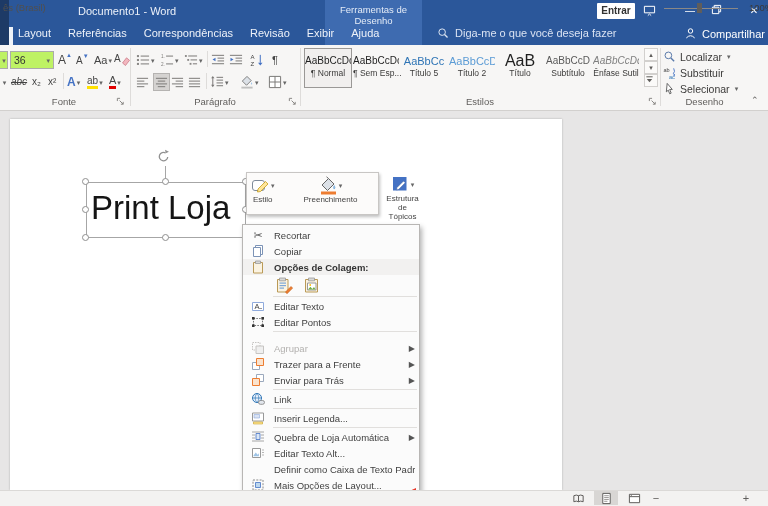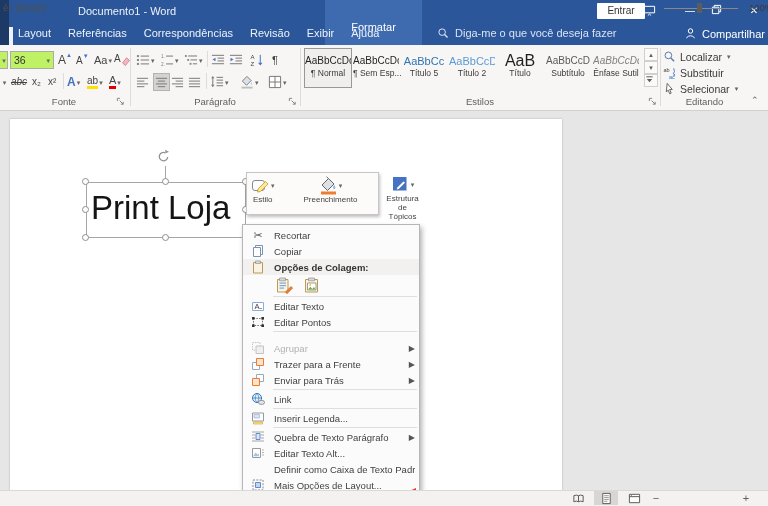--- a/index.html
+++ b/index.html
@@ -9,22 +9,22 @@
   .abs { position:absolute; }
 
   
   #topbar { left:0; top:0; width:768px; height:45px; background:#2b579a; }
   #dark-sliver { left:0; top:0; width:9px; height:45px; background:#1d3a66; }
   #tab-fragment { left:9px; top:27px; width:4px; height:18px; background:#eef2f8; }
   #doc-title { left:78px; top:5px; color:#ecf1f9; font-size:11px; white-space:nowrap; }
   #ctx-block { left:325px; top:0; width:97px; height:45px; background:#3e6bb0; text-align:center; }
   #ctx-header { padding-top:4px; font-size:9.5px; color:#e3ebf7; }
   #ctx-tab { margin-top:21px; font-size:11px; color:#fff; display:inline-block; }
-  #signin-btn { left:597px; top:3px; width:48px; height:16px; background:#fff; color:#333;
-                font-size:10px; text-align:center; line-height:15px; border-radius:1px; }
+  #signin-btn { left:597px; top:3px; width:38px; height:16px; background:#fff; color:#333;
+                font-size:10px; text-align:center; line-height:15px; border-radius:1px;font-weight:bold; }
   .winctl { top:4px; width:22px; height:14px; color:#fff; font-size:10px; text-align:center; line-height:14px; }
 
   
   #tab-strip { left:18px; top:27px; display:flex; gap:17px; }
   .tab { color:#eef2f9; font-size:11px; white-space:nowrap; }
   #tellme { left:437px; top:27px; display:flex; align-items:center; gap:6px; color:#d9e2f2; font-size:11px; }
   #share { left:684px; top:27px; display:flex; align-items:center; gap:5px; color:#fff; font-size:11px; }
 
   
   #ribbon { left:0; top:45px; width:768px; height:66px; background:#f7f6f5; border-bottom:1px solid #d2d0ce; }
@@ -104,20 +104,21 @@
 <body>
 
 <div id="app">
 
   <div class="abs" id="topbar"></div>
   <div class="abs" id="dark-sliver"></div>
   <div class="abs" id="tab-fragment"></div>
   <div class="abs" id="doc-title">Documento1 - Word</div>
 
   <div class="abs" id="ctx-block">
+    <div id="ctx-header">Ferramentas de Desenho</div>
     <div id="ctx-tab">Formatar</div>
   </div>
 
   <div class="abs" id="signin-btn">Entrar</div>
   <div class="abs winctl" style="left:643px;">
       <svg width="13" height="13" viewBox="0 0 14 14">
         <rect x="1.5" y="2.5" width="11" height="7" fill="none" stroke="#fff"></rect>
         <path d="M5.2 12.5 L7 10.8 L8.8 12.5" fill="none" stroke="#fff"></path>
       </svg>
     </div>
@@ -475,21 +476,21 @@
         <div class="ed-row" style="top: 36px;">
           <span>
             <svg width="13" height="13" viewBox="0 0 14 14">
               <path d="M4.5 1.5 L10 8 L7.2 8 L8.8 12 L7.2 12.7 L5.7 8.8 L3.6 10.6z" fill="#fff" stroke="#595959" stroke-width="0.9"></path>
             </svg>
           </span>
           <span>Selecionar</span>
           <span class="car">▾</span>
         </div>
       </div>
-    <div class="grp-label" style="left:662px;width:85px;">Editando</div>
+    <div class="grp-label" style="left:662px;width:85px;">Desenho</div>
     <div class="abs" style="left:751px;top:50px;font-size:9px;color:#605e5c;">⌃</div>
   </div>
 
   <div class="abs" id="page"></div>
 
   <div class="abs" id="textbox"></div>
   <div class="abs" id="textbox-text">Print Loja</div>
 
   <div class="abs" id="rot-line"></div>
   <div class="abs" style="left:156px;top:149px;">
@@ -680,21 +681,21 @@
               <line x1="1" y1="2" x2="13" y2="2"></line>
               <line x1="1" y1="5" x2="4" y2="5"></line>
               <line x1="10" y1="5" x2="13" y2="5"></line>
               <line x1="1" y1="8" x2="4" y2="8"></line>
               <line x1="10" y1="8" x2="13" y2="8"></line>
               <line x1="1" y1="11" x2="13" y2="11"></line>
             </g>
             <rect x="5" y="3.5" width="4" height="6" fill="#dbe7f5" stroke="#4472c4" stroke-width="0.8"></rect>
           </svg>
         </span>
-        <span class="lbl">Quebra de Texto Parágrafo</span>
+        <span class="lbl">Quebra de Loja Automática</span>
         <span class="subarr">▶</span>
       </div>
       <div class="mi">
         <span class="ic">
           <svg width="14" height="14" viewBox="0 0 14 14">
             <rect x="1.5" y="2.5" width="8" height="9" fill="#fff" stroke="#999"></rect>
             <path d="M2.5 9.5 l2.3-3 1.8 2.3 1.3-1.5 v3 h-5.4z" fill="#9dc3e6"></path>
             <g stroke="#b5b5b5">
               <line x1="11" y1="4" x2="13" y2="4"></line>
               <line x1="11" y1="6.5" x2="13" y2="6.5"></line>

